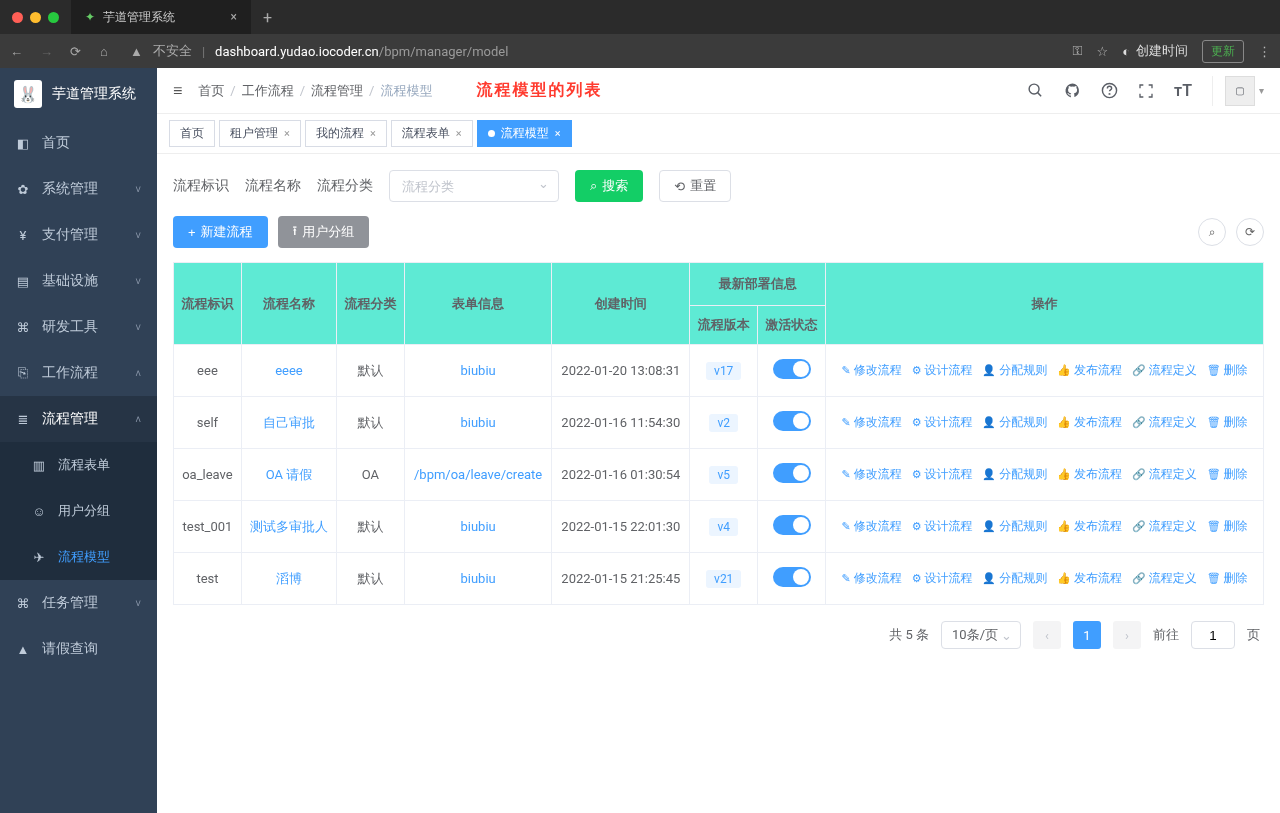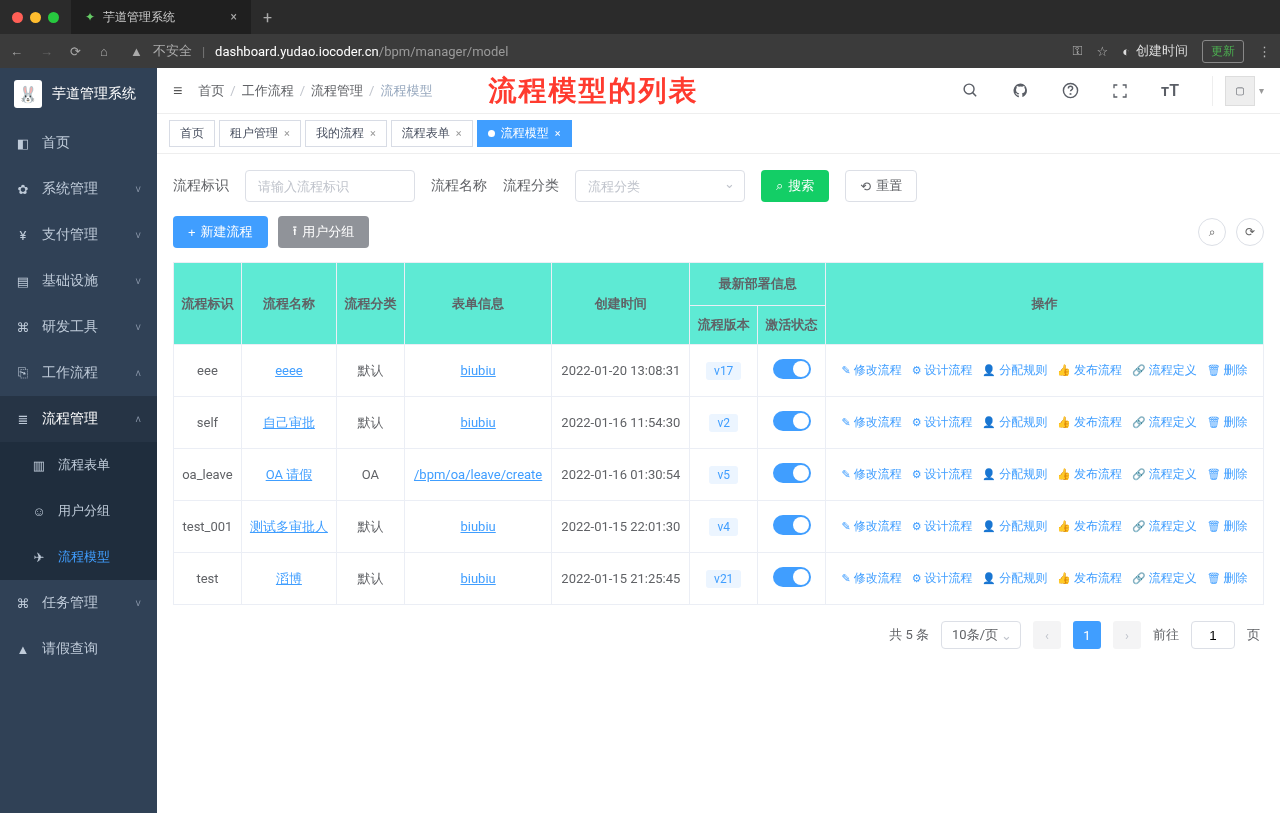--- a/index.html
+++ b/index.html
@@ -40,22 +40,22 @@
   .menu-item.selected { background:#263445; color:#fff;}
   .menu-ico { width:14px; text-align:center; color:#bfcbd9; font-size:13px;}
 
   
   .main { flex: 1; display:flex; flex-direction:column; overflow:hidden; }
   .topbar { display:flex; align-items:center; height:46px; padding:0 16px; border-bottom:1px solid #eee; gap:16px; }
   .hamburger { font-size:16px; color:#555; cursor:pointer;}
   .breadcrumb { color:#606266; font-size:13px; display:flex; gap:6px; align-items:center;}
   .breadcrumb .sep { color:#c0c4cc; }
   .breadcrumb .last { color:#97a8be; }
-  .annotation { color:#ff3b2f; font-size:28px; font-weight:600; margin-left: 40px; letter-spacing:2px;}
-  .topbar-right { margin-left:auto; display:flex; align-items:center; gap:33px; color:#5a5e66; }
+  .annotation { color:#ff3b2f; font-size:16px; font-weight:600; margin-left: 28px; letter-spacing:2px;}
+  .topbar-right { margin-left:auto; display:flex; align-items:center; gap:20px; color:#5a5e66; }
   .top-ico { cursor:pointer; font-size:16px; }
   .avatar-box { display:flex; align-items:center; gap:4px; border-left:1px solid #eee; padding-left:12px;}
   .avatar { width:30px; height:30px; background:#eee; border:1px solid #ddd; display:flex; align-items:center; justify-content:center; font-size:10px;}
   .caret { font-size:10px; color:#999;}
 
   
   .tagsview { display:flex; gap:4px; padding: 6px 12px; border-bottom:1px solid #eee; }
   .tag { border:1px solid #d8dce5; background:#fff; padding:4px 10px; font-size:12px; color:#495060; cursor:pointer; display:flex; align-items:center; gap:6px;}
   .tag.active { background:#409eff; color:#fff; border-color:#409eff; }
   .tag.active::before { content:""; width:7px; height:7px; background:#fff; border-radius:50%; }
@@ -80,21 +80,21 @@
   .tool-right { margin-left:auto; display:flex; gap:10px;}
   .circle-btn { width:28px; height:28px; border:1px solid #dcdfe6; border-radius:50%; display:flex; align-items:center; justify-content:center; color:#666; cursor:pointer; font-size:12px;}
 
   
   table { width:100%; border-collapse:collapse; font-size:13px;}
   th, td { border:1px solid #ebeef5; text-align:center; }
   th { background:#5eead4; color:#606266; font-weight:600; }
   thead tr.hdr1 th { padding:12px 6px;}
   thead tr.hdr2 th { padding:10px 6px;}
   tbody td { padding:14px 6px; color:#606266;}
-  .link { color:#409eff; cursor:pointer;text-decoration:underline;}
+  .link { color:#409eff; cursor:pointer;}
   .ver-tag { display:inline-block; background:#ecf5ff; color:#409eff; border-radius:3px; padding:2px 8px; font-size:12px;}
   .switch { position:relative; width:38px; height:20px; background:#409eff; border-radius:20px; display:inline-block; cursor:pointer;}
   .switch::after { content:""; position:absolute; right:2px; top:2px; width:16px; height:16px; background:#fff; border-radius:50%;}
   .ops { display:flex; gap:10px; justify-content:center; font-size:12px; flex-wrap:nowrap; }
   .ops .op { color:#409eff; cursor:pointer; display:inline-flex; align-items:center; gap:3px; white-space:nowrap;}
   .op-ico { font-size:11px; }
 
   
   .pagination { display:flex; align-items:center; justify-content:flex-end; gap:12px; padding:16px 4px; color:#606266; font-size:13px;}
   .pg-select { height:28px; border:1px solid #dcdfe6; border-radius:4px; padding:4px 22px 4px 10px; position:relative; }
@@ -280,21 +280,20 @@
         </div>
         <div class="tag active">
           <span>流程模型</span>
           <span class="x">×</span>
         </div>
       </div>
 
     <div class="content">
       <div class="filters">
         <span class="f-label">流程标识</span>
-        <input class="f-input" placeholder="请输入流程标识" style="">
         <span class="f-label">流程名称</span>
         <span class="f-label">流程分类</span>
         <div class="f-select">
           <input class="f-input" style="width: 100%;" readonly="" placeholder="流程分类">
         </div>
         <button class="btn btn-teal">
           <span>⌕</span>
           <span>搜索</span>
         </button>
         <button class="btn btn-default">

